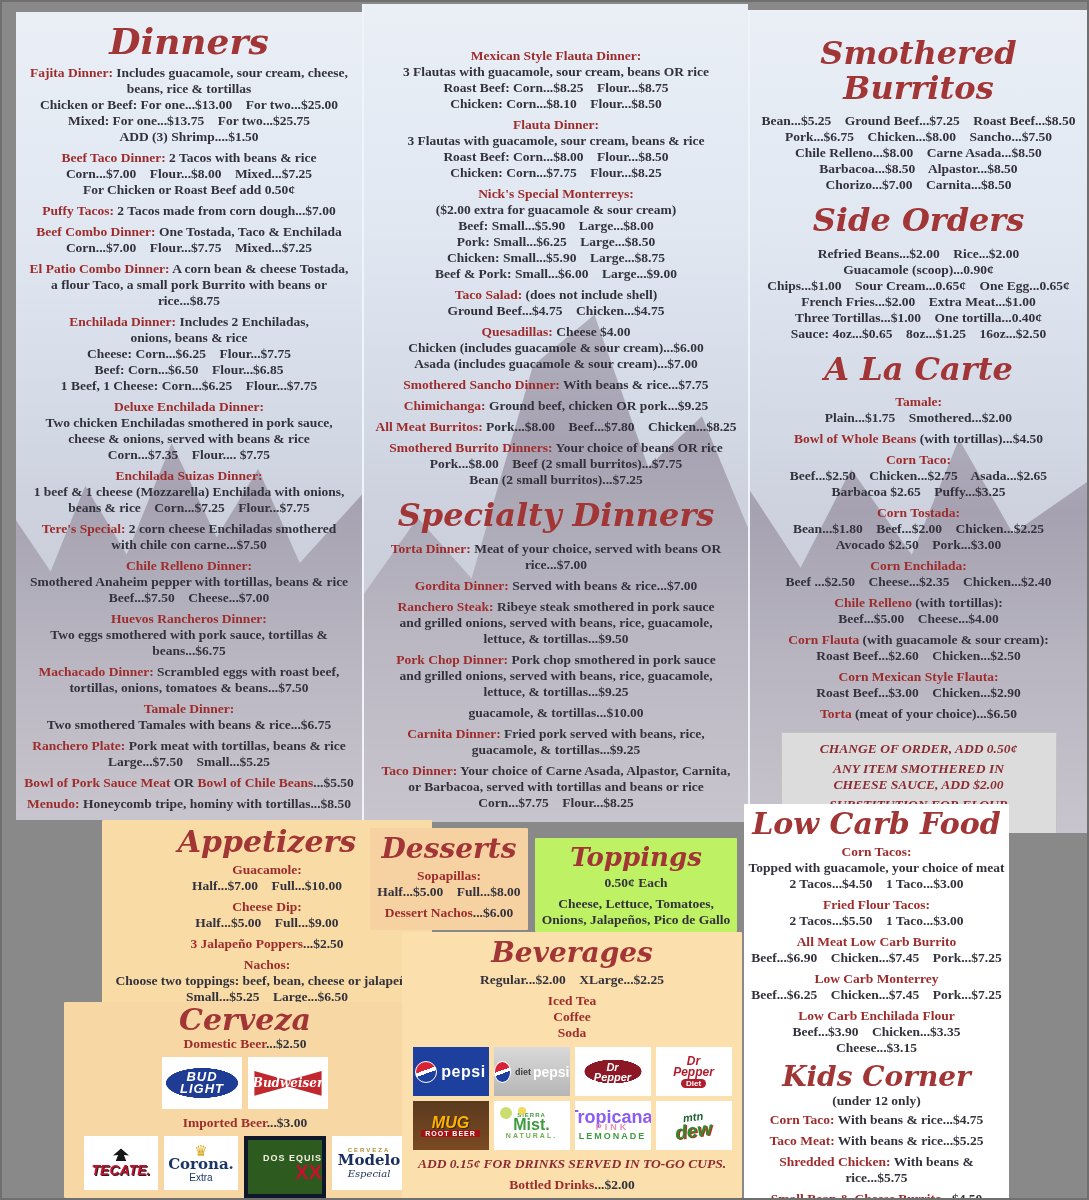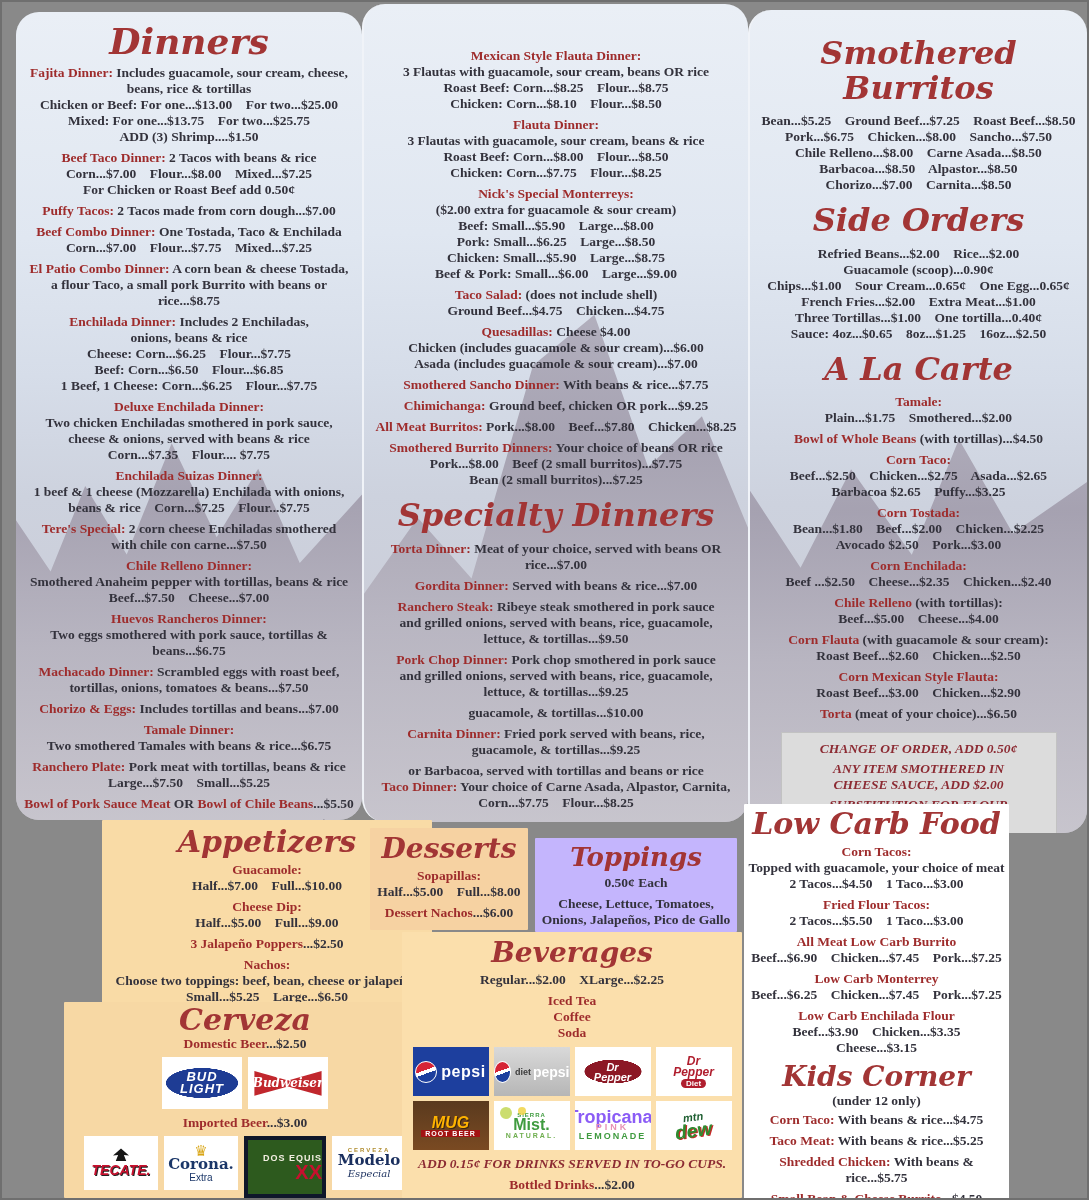--- a/index.html
+++ b/index.html
@@ -1,18 +1,18 @@
 <!DOCTYPE html>
 <html><head>
 <meta charset="utf-8">
 <style>
   html,body{margin:0;padding:0;background:#6e6e6e;}
   .page{position:relative;width:1089px;height:1200px;background:#898989;overflow:hidden;
         font-family:"Liberation Serif",serif;border:2px solid #6f6f6f;box-sizing:border-box;}
-  .panel{position:absolute;text-align:center;overflow:hidden;box-sizing:border-box;border-radius:23px;}
+  .panel{position:absolute;text-align:center;overflow:hidden;box-sizing:border-box;}
   .blue{background:linear-gradient(180deg,#eaeff6 0%,#e0e7f1 28%,#d6dde9 45%,#cdd2de 60%,#c8c7d1 100%);}
   .cream{border-radius:1px;}
   .mtn{position:absolute;left:0;right:0;bottom:0;pointer-events:none;}
   .mtn-a{opacity:.82;background:linear-gradient(180deg,#a9a4b3 0%,#9d97a7 25%,#b4b0bc 60%,#c7c4cc 100%);}
   #panel-left .mtn-a{height:53%;clip-path:polygon(0 30%,10% 42%,20% 22%,32% 38%,45% 12%,58% 34%,70% 18%,82% 40%,100% 24%,100% 100%,0 100%);}
   #panel-middle .mtn-a{height:62%;clip-path:polygon(0 55%,14% 40%,28% 52%,44% 10%,60% 0%,74% 30%,88% 20%,100% 42%,100% 100%,0 100%);}
   #panel-right .mtn-a{height:52%;clip-path:polygon(0 20%,15% 38%,30% 15%,48% 35%,62% 8%,78% 30%,100% 18%,100% 100%,0 100%);}
   .inner{position:relative;z-index:2;}
   .script{font-family:"DejaVu Serif",serif;font-style:italic;font-weight:bold;color:#a23535;
           line-height:1.08;margin:0;}
@@ -143,23 +143,20 @@
           <div class="itm">
             <div class="line"><span class="seg-r">Huevos Rancheros Dinner:</span></div>
             <div class="line"><span class="seg-d">Two eggs smothered with pork sauce, tortillas &amp;</span></div>
             <div class="line"><span class="seg-d">beans...$6.75</span></div>
           </div>
           <div class="itm">
             <div class="line"><span class="seg-r">Machacado Dinner: </span><span class="seg-d">Scrambled eggs with roast beef,</span></div>
             <div class="line"><span class="seg-d">tortillas, onions, tomatoes &amp; beans...$7.50</span></div>
           </div>
           <div class="itm">
-            <div class="line"><span class="seg-r">Chorizo &amp; Eggs: </span><span class="seg-d">Includes tortillas and beans...$7.00</span></div>
-          </div>
-          <div class="itm">
             <div class="line"><span class="seg-r">Tamale Dinner:</span></div>
             <div class="line"><span class="seg-d">Two smothered Tamales with beans &amp; rice...$6.75</span></div>
           </div>
           <div class="itm">
             <div class="line"><span class="seg-r">Ranchero Plate: </span><span class="seg-d">Pork meat with tortillas, beans &amp; rice</span></div>
             <div class="line"><span class="seg-d">Large...$7.50    Small...$5.25</span></div>
           </div>
           <div class="itm">
             <div class="line"><span class="seg-r">Bowl of Pork Sauce Meat </span><span class="seg-d">OR </span><span class="seg-r">Bowl of Chile Beans</span><span class="seg-d">...$5.50</span></div>
           </div>
@@ -237,22 +234,22 @@
             <div class="line"><span class="seg-d">lettuce, &amp; tortillas...$9.25</span></div>
           </div>
           <div class="itm">
             <div class="line"><span class="seg-d">guacamole, &amp; tortillas...$10.00</span></div>
           </div>
           <div class="itm">
             <div class="line"><span class="seg-r">Carnita Dinner: </span><span class="seg-d">Fried pork served with beans, rice,</span></div>
             <div class="line"><span class="seg-d">guacamole, &amp; tortillas...$9.25</span></div>
           </div>
           <div class="itm">
+            <div class="line"><span class="seg-r">Taco Dinner: </span><span class="seg-d">Your choice of Carne Asada, Alpastor, Carnita,</span></div>
             <div class="line"><span class="seg-d">or Barbacoa, served with tortillas and beans or rice</span></div>
-            <div class="line"><span class="seg-r">Taco Dinner: </span><span class="seg-d">Your choice of Carne Asada, Alpastor, Carnita,</span></div>
             <div class="line"><span class="seg-d">Corn...$7.75    Flour...$8.25</span></div>
           </div>
         </div>
     </div>
   </section>
 
   <section id="panel-right" class="panel blue" style="left:746px;top:8px;width:339px;height:823px;padding:26px 6px 0;border-left:2px solid #f0f3f8;z-index:1;">
     <div class="mtn mtn-a"></div>
     <div class="inner">
       <h2 class="script t32 mb8">Smothered Burritos</h2>
@@ -400,21 +397,21 @@
         <div class="itm">
           <div class="line"><span class="seg-r">Sopapillas:</span></div>
           <div class="line"><span class="seg-d">Half...$5.00    Full...$8.00</span></div>
         </div>
         <div class="itm">
           <div class="line"><span class="seg-r">Dessert Nachos</span><span class="seg-d">...$6.00</span></div>
         </div>
       </div>
   </section>
 
-  <section id="panel-toppings" class="panel cream" style="left:533px;top:836px;width:202px;height:94px;background:#c4b5fd;padding:5px 2px 0;z-index:4;">
+  <section id="panel-toppings" class="panel cream" style="left:533px;top:836px;width:202px;height:94px;background:#bef264;padding:5px 2px 0;z-index:4;">
     <h2 class="script t26 mb4">Toppings</h2>
     <div>
         <div class="itm">
           <div class="line"><span class="seg-d">0.50¢ Each</span></div>
         </div>
         <div class="itm">
           <div class="line"><span class="seg-d">Cheese, Lettuce, Tomatoes,</span></div>
           <div class="line"><span class="seg-d">Onions, Jalapeños, Pico de Gallo</span></div>
         </div>
       </div>

